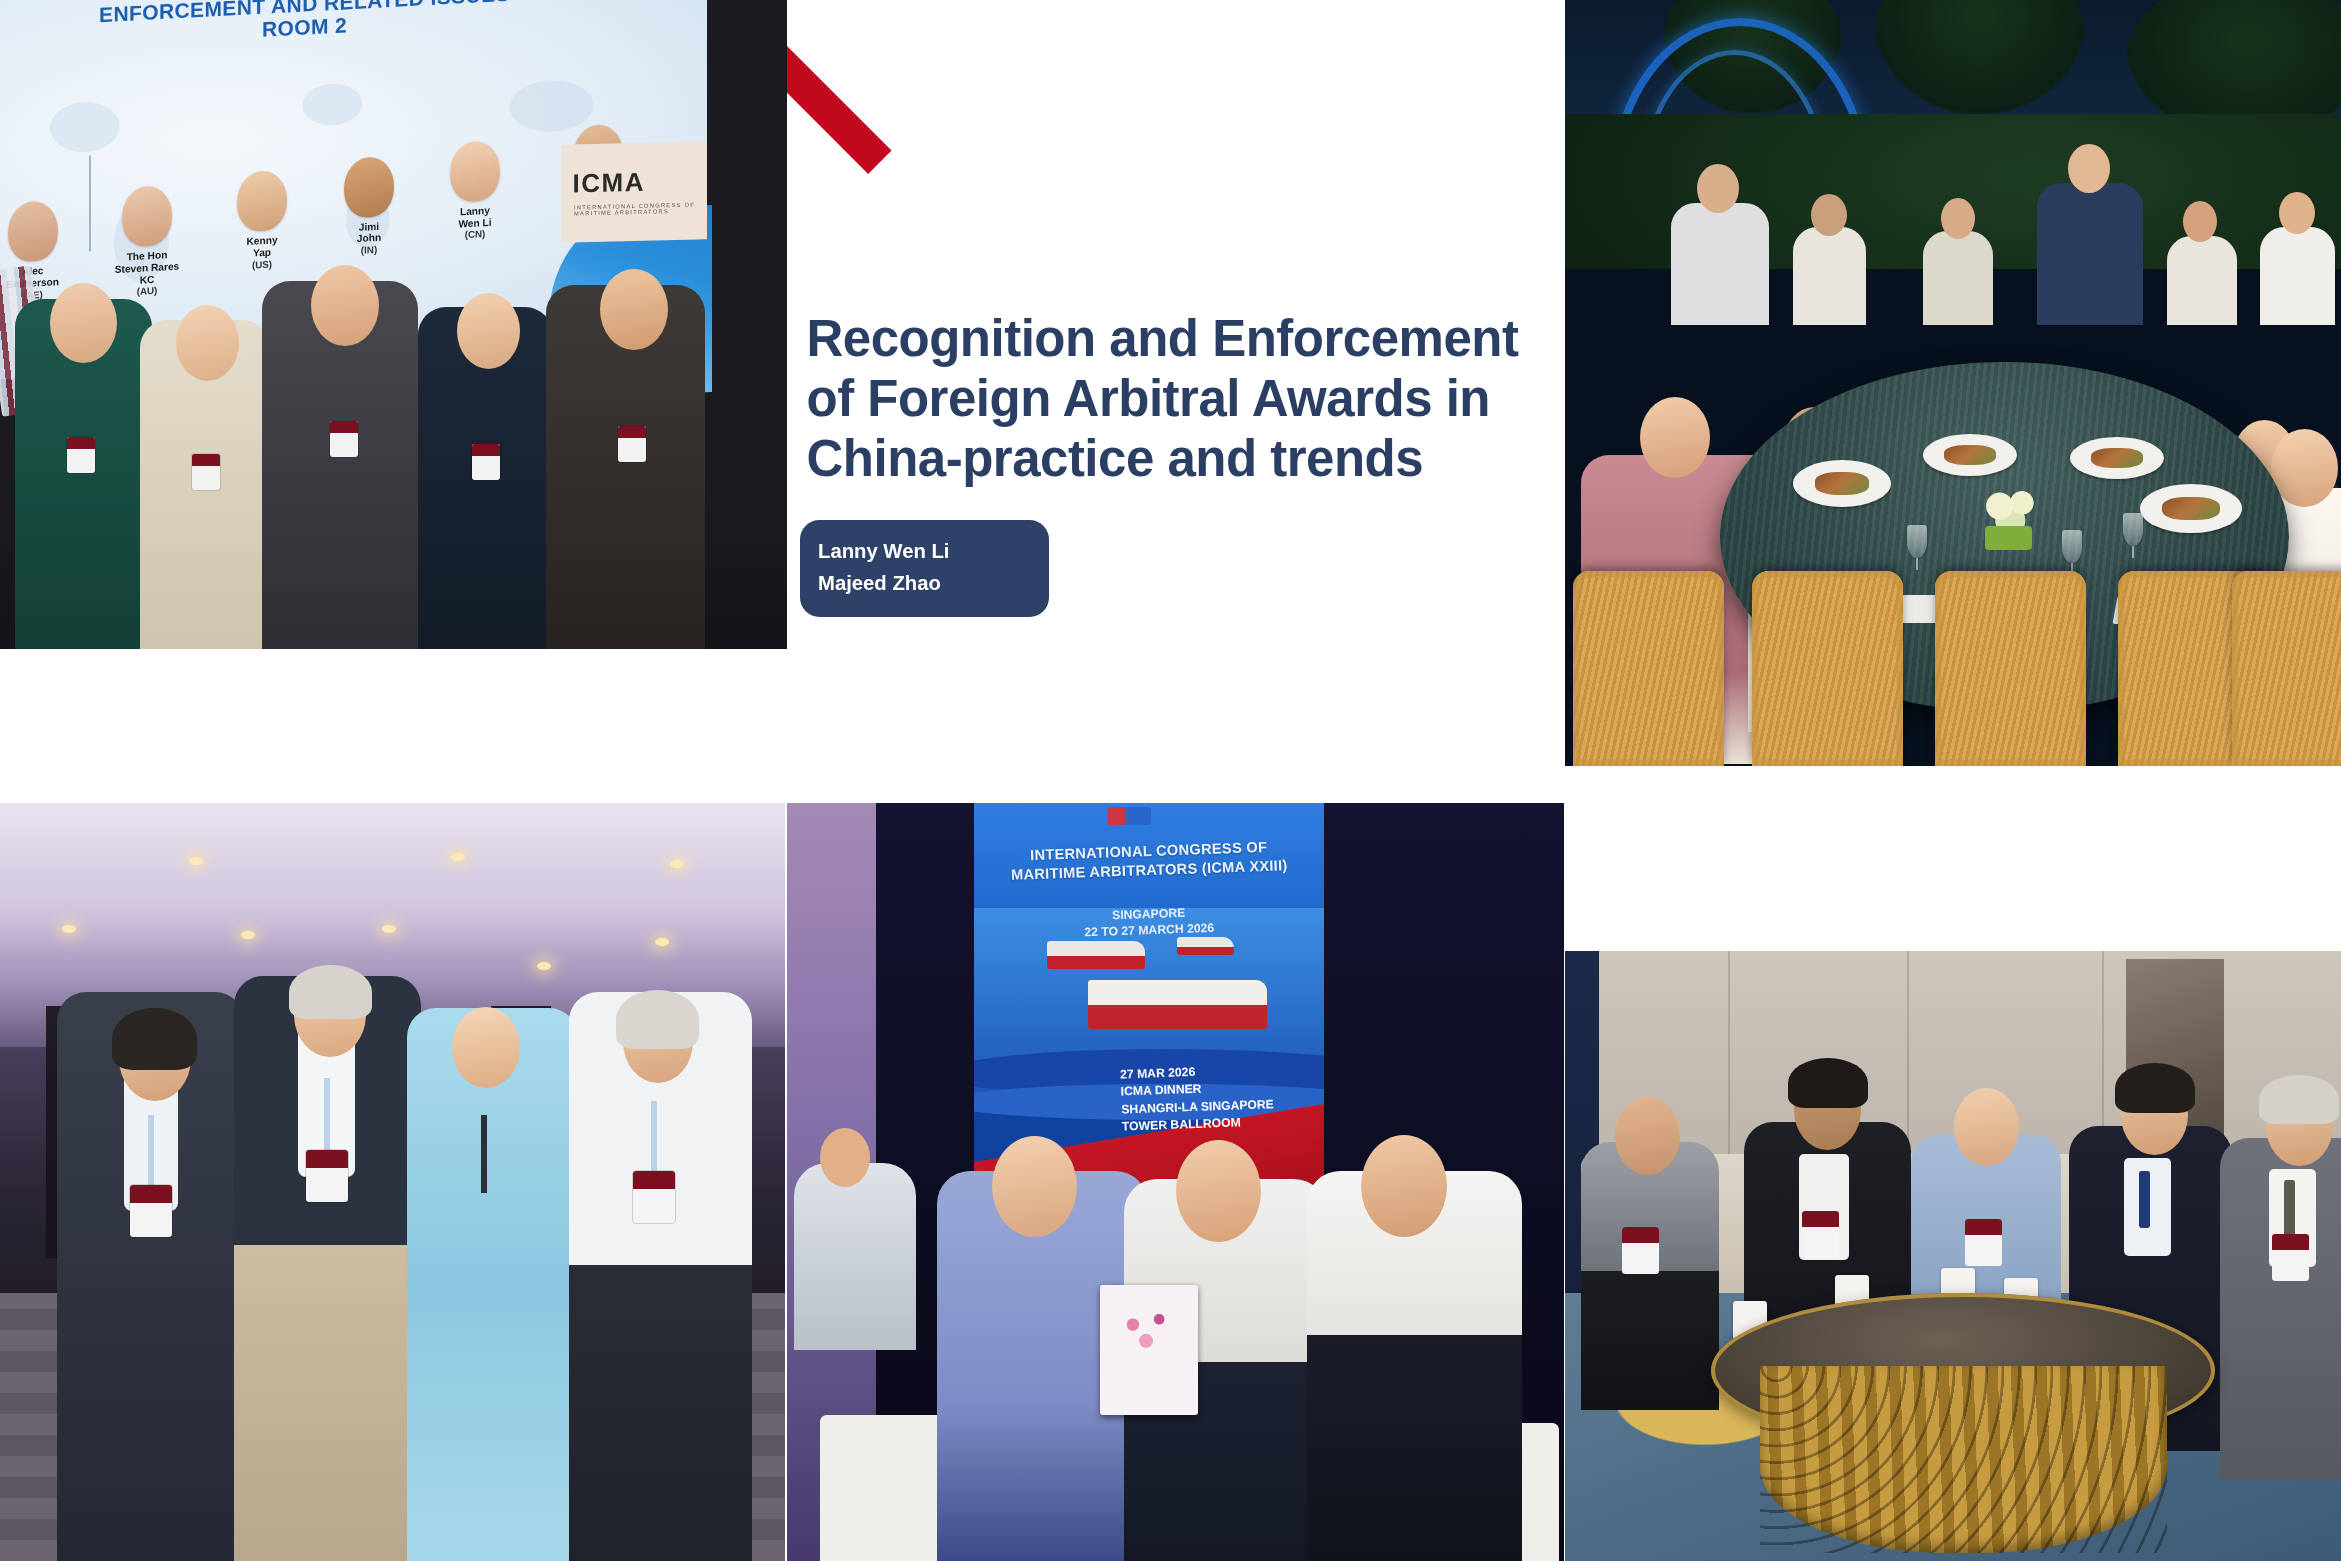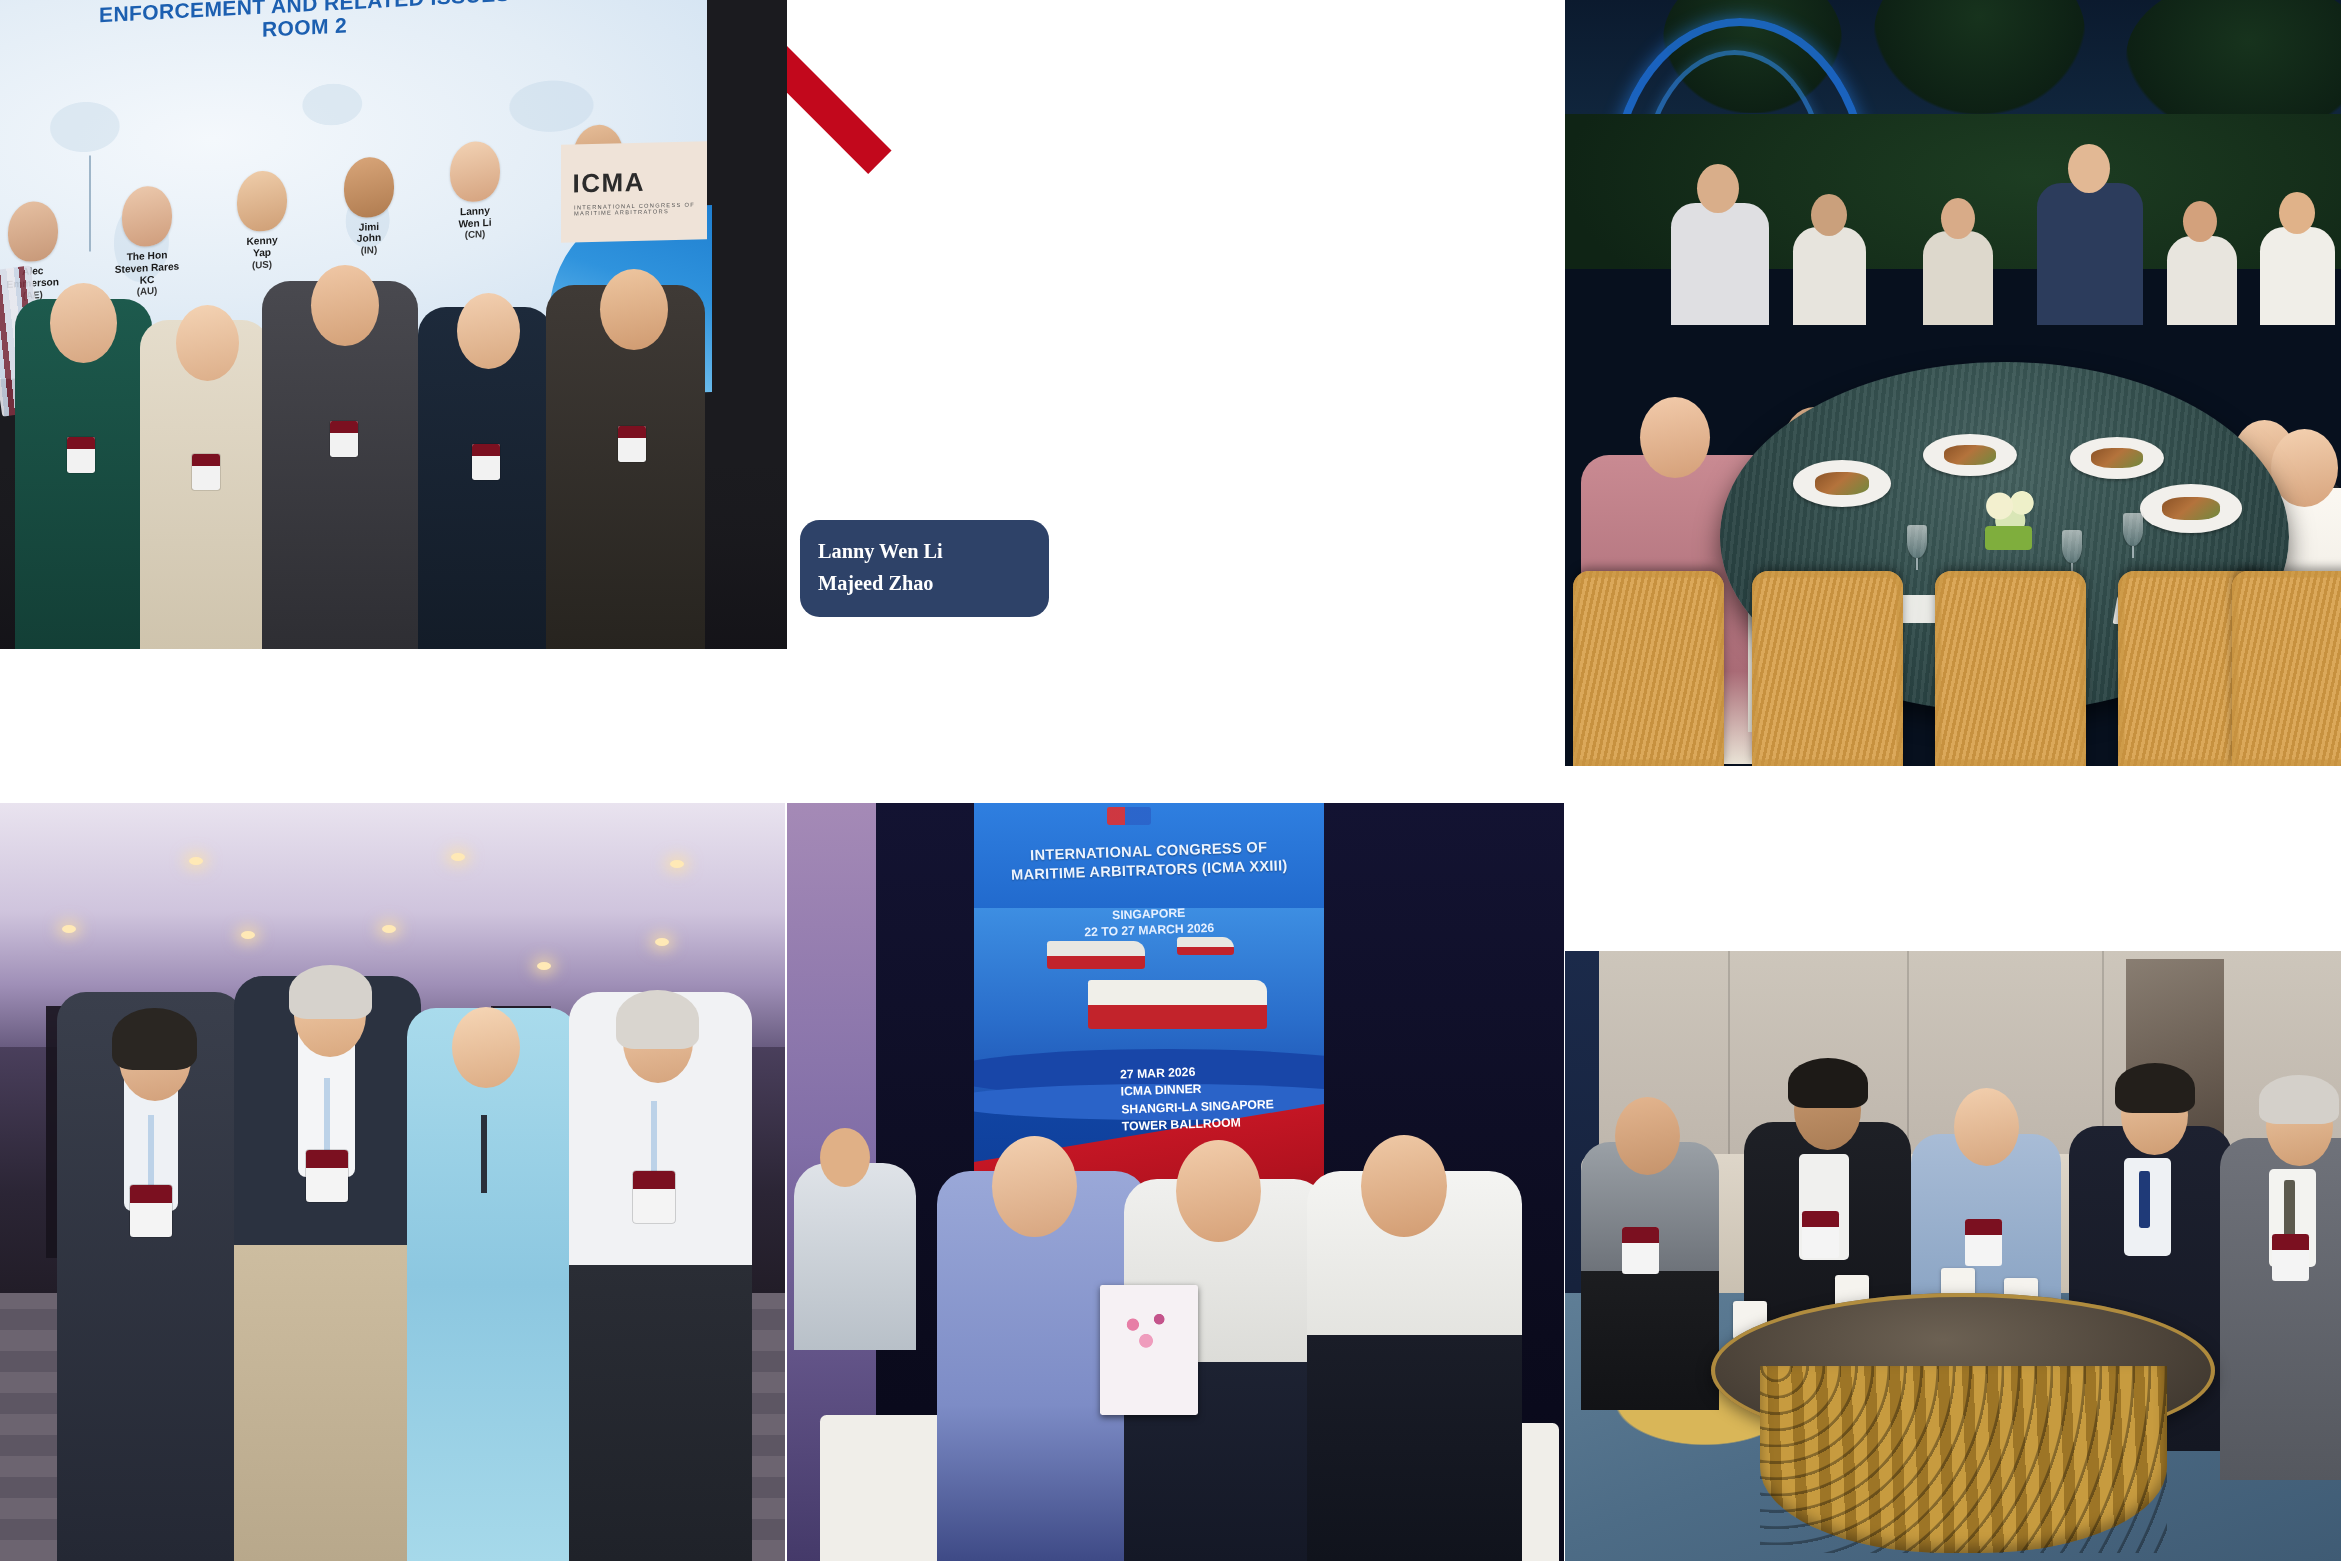--- a/index.html
+++ b/index.html
@@ -62,21 +62,21 @@
   
   .stripe-tl-navy{position:absolute;left:-63px;top:6.5px;width:203px;height:14px;
       background:#2e4268;transform:rotate(45deg);transform-origin:left top;}
   .stripe-tl-red{position:absolute;left:-39px;top:6.5px;width:203px;height:33px;
       background:#c2081c;transform:rotate(45deg);transform-origin:left top;}
   .slide-eyebrow{position:absolute;left:21px;top:262px;width:838px;
       font-size:27px;font-weight:800;color:#a61425;white-space:nowrap;letter-spacing:-0.2px;}
   .slide-title{position:absolute;left:19.5px;top:309px;width:842px;
       font-size:51px;line-height:1.18;font-weight:800;color:#2b3e63;letter-spacing:-0.5px;}
   .slide-authors{position:absolute;left:13px;top:520px;width:213px;
-      background:#2e4268;border-radius:19.5px;padding:14.6px 18px 16.3px;font-family:Liberation Serif, serif;}
+      background:#2e4268;border-radius:19.5px;padding:14.6px 18px 16.3px;}
   .slide-authors span{display:block;color:#ffffff;font-size:20.3px;font-weight:700;line-height:1.62;}
 
   
   #photo-panel-dinner{left:1565px;top:0;width:777px;height:766px;background:#07101e;}
   .dn-sky{position:absolute;left:0;top:0;width:100%;height:203px;
       background:linear-gradient(180deg,#0b1a2e 0%,#10253c 55%,#0c2030 100%);}
   .dn-palm{position:absolute;border-radius:50% 50% 40% 40%;
       background:radial-gradient(ellipse at 50% 40%,#17331d 0%,#0d2014 70%,transparent 72%);}
   .dn-hedge{position:absolute;left:0;top:114px;width:100%;height:155px;
       background:radial-gradient(ellipse 60% 120% at 60% 40%, #1d3d22 0%, #16301b 55%, #0f2415 100%);}
@@ -299,20 +299,25 @@
       <div class="tl-badge" style="left:618px;bottom:187px;"></div>
     </div>
   </div>
 
   <div class="panel" id="slide-panel">
     <div class="slide-inner">
       <div class="stripe-tl-navy"></div>
       <div class="stripe-tl-red"></div>
 
 
+      <div class="slide-title">
+        <div>Recognition and Enforcement</div>
+        <div>of Foreign Arbitral Awards  in</div>
+        <div>China-practice and trends</div>
+      </div>
 
       <div class="slide-authors">
         <span>Lanny Wen Li</span>
         <span>Majeed Zhao</span>
       </div>
 
     </div>
   </div>
 
   <div class="panel" id="photo-panel-dinner">

